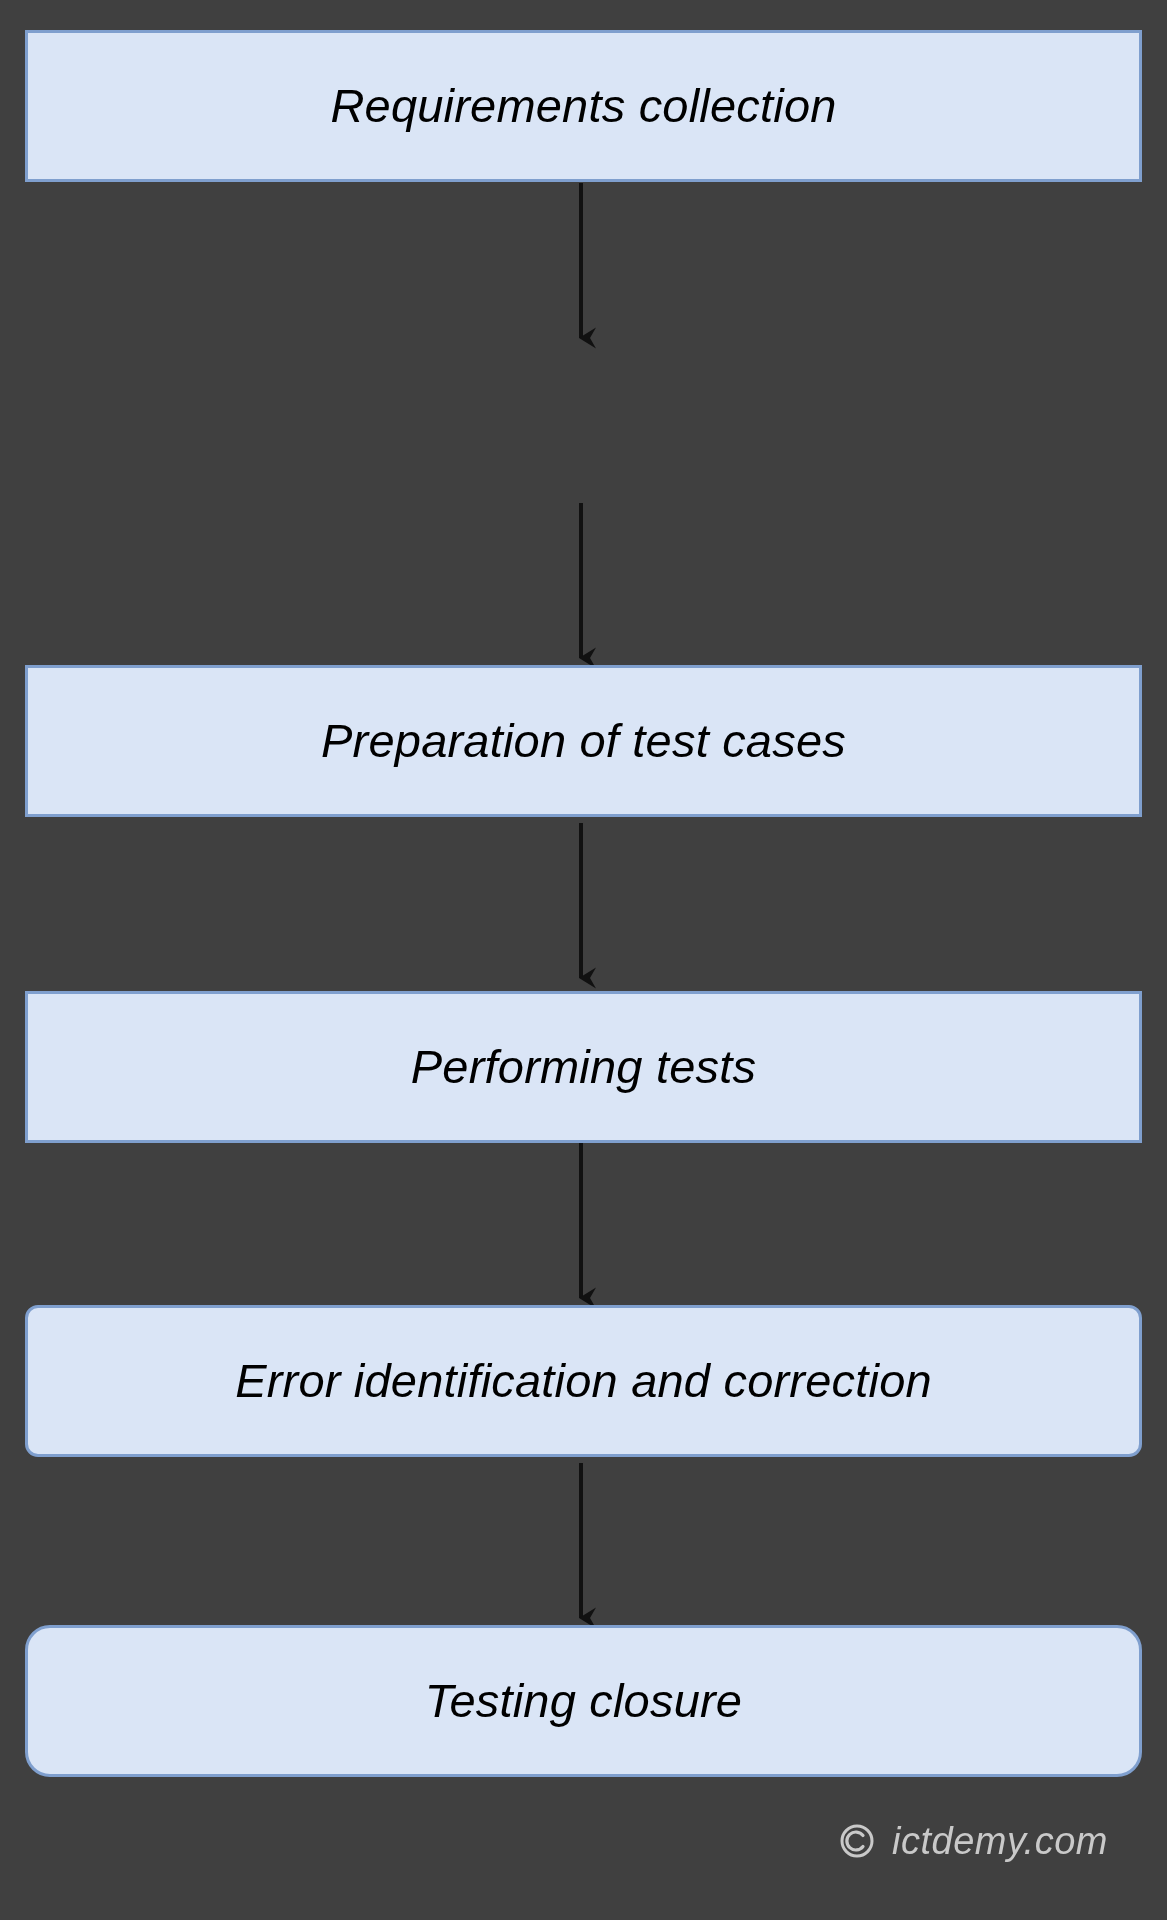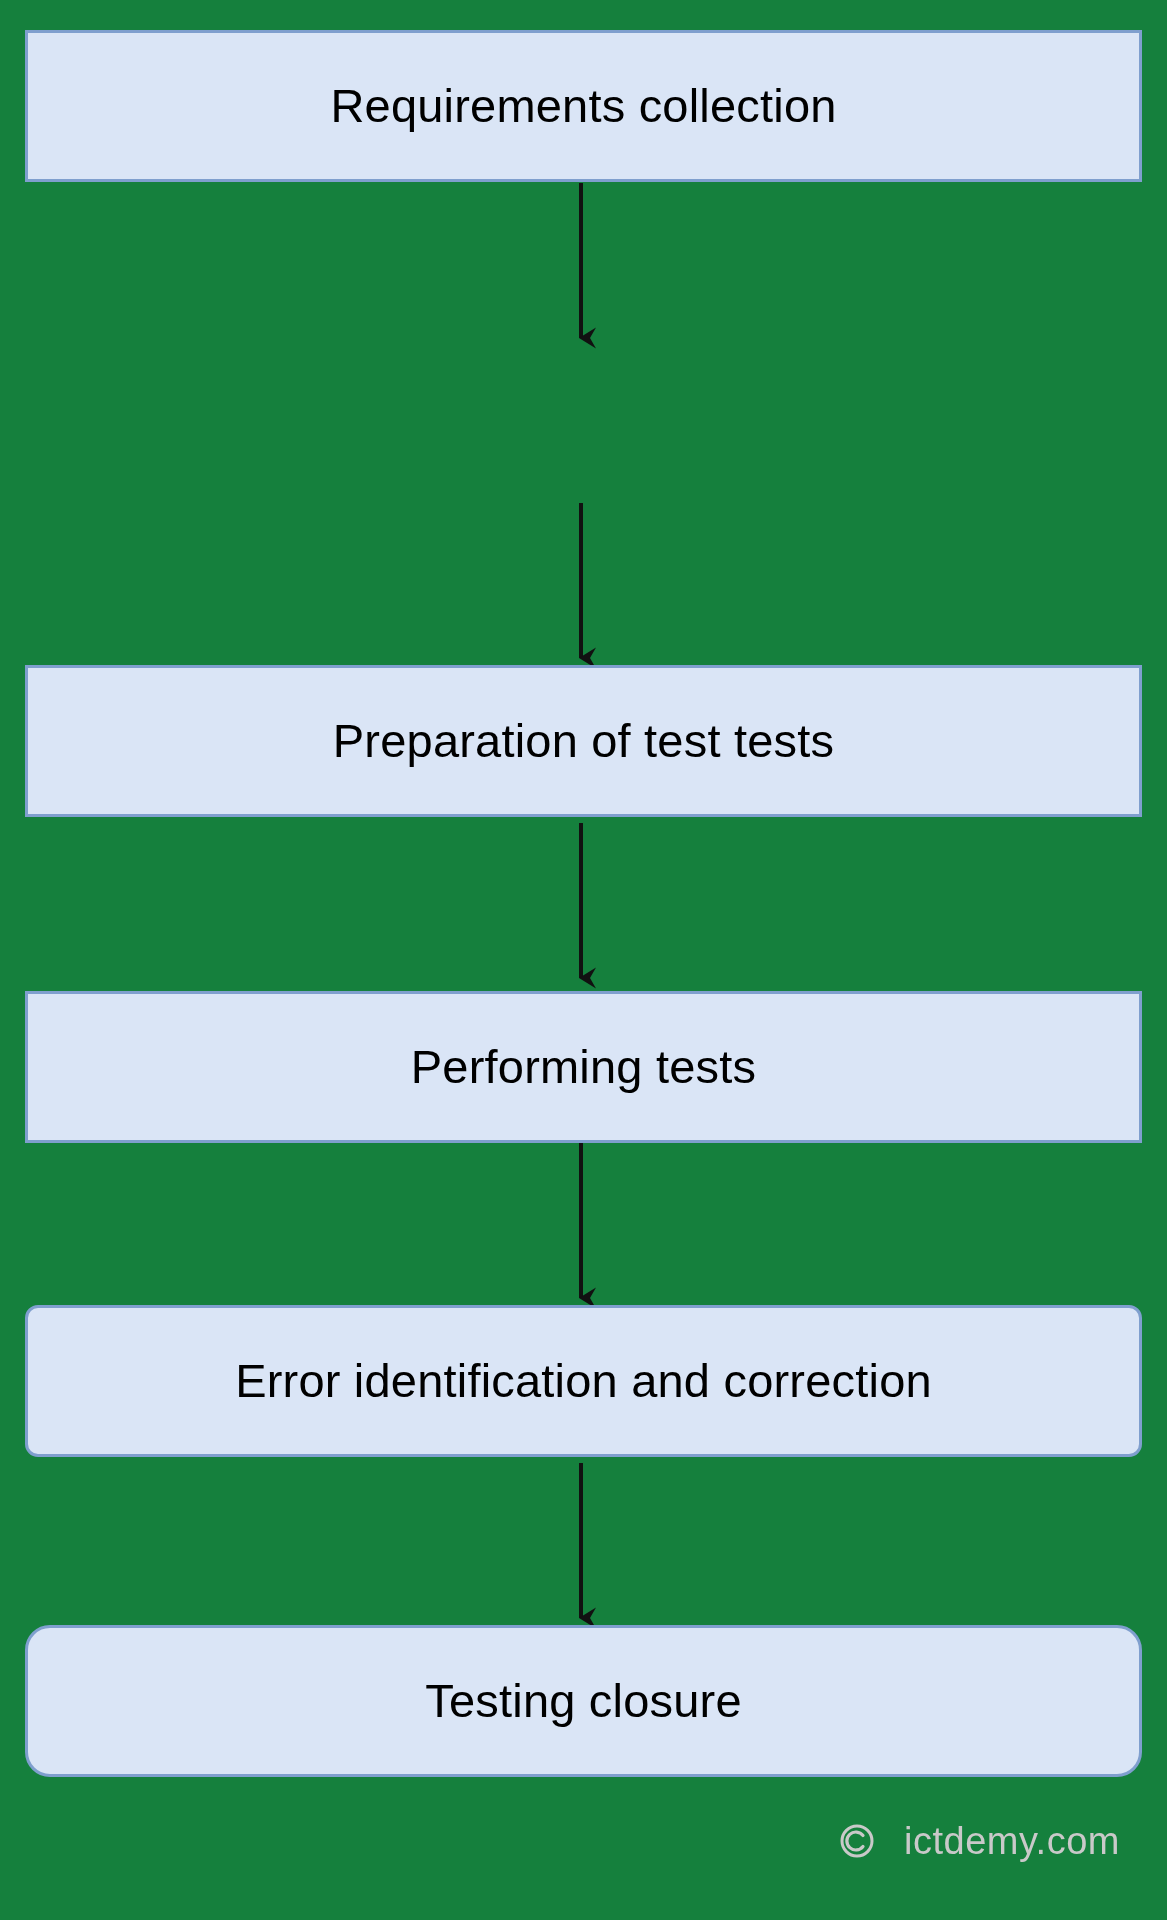--- a/index.html
+++ b/index.html
@@ -7,22 +7,23 @@
     padding: 0;
     background: #ffffff;
   }
   body {
     font-family: "Liberation Sans", sans-serif;
   }
   #canvas {
     position: relative;
     width: 1167px;
     height: 1920px;
-    background: #15803d;
+    background: #404040;
     overflow: hidden;
+    font-style: italic;
   }
   .flow-node {
     position: absolute;
     left: 25px;
     width: 1117px;
     height: 152px;
     box-sizing: border-box;
     background: #dae5f6;
     border: 3px solid #7f9fce;
     display: flex;
@@ -46,21 +47,21 @@
     width: 1167px;
     height: 1920px;
     pointer-events: none;
   }
   .watermark {
     position: absolute;
     left: 838px;
     top: 1822px;
     display: flex;
     align-items: center;
-    gap: 28px;
+    gap: 16px;
   }
   .watermark .wm-icon {
     display: block;
     width: 38px;
     height: 38px;
   }
   .watermark .wm-text {
     font-family: "Liberation Sans", sans-serif;
     font-size: 38px;
     color: #c9c9c9;
@@ -88,21 +89,21 @@
       <line x1="581" y1="1463" x2="581" y2="1618"></line>
     </g>
   </svg>
 
   <div class="flow-node" style="top:30px;">
     <span class="node-label">Requirements collection</span>
   </div>
 
 
   <div class="flow-node" style="top:665px;">
-    <span class="node-label">Preparation of test tests</span>
+    <span class="node-label">Preparation of test cases</span>
   </div>
 
   <div class="flow-node" style="top:991px;">
     <span class="node-label">Performing tests</span>
   </div>
 
   <div class="flow-node" style="top:1305px;border-radius:13px;">
     <span class="node-label">Error identification and correction</span>
   </div>
 

